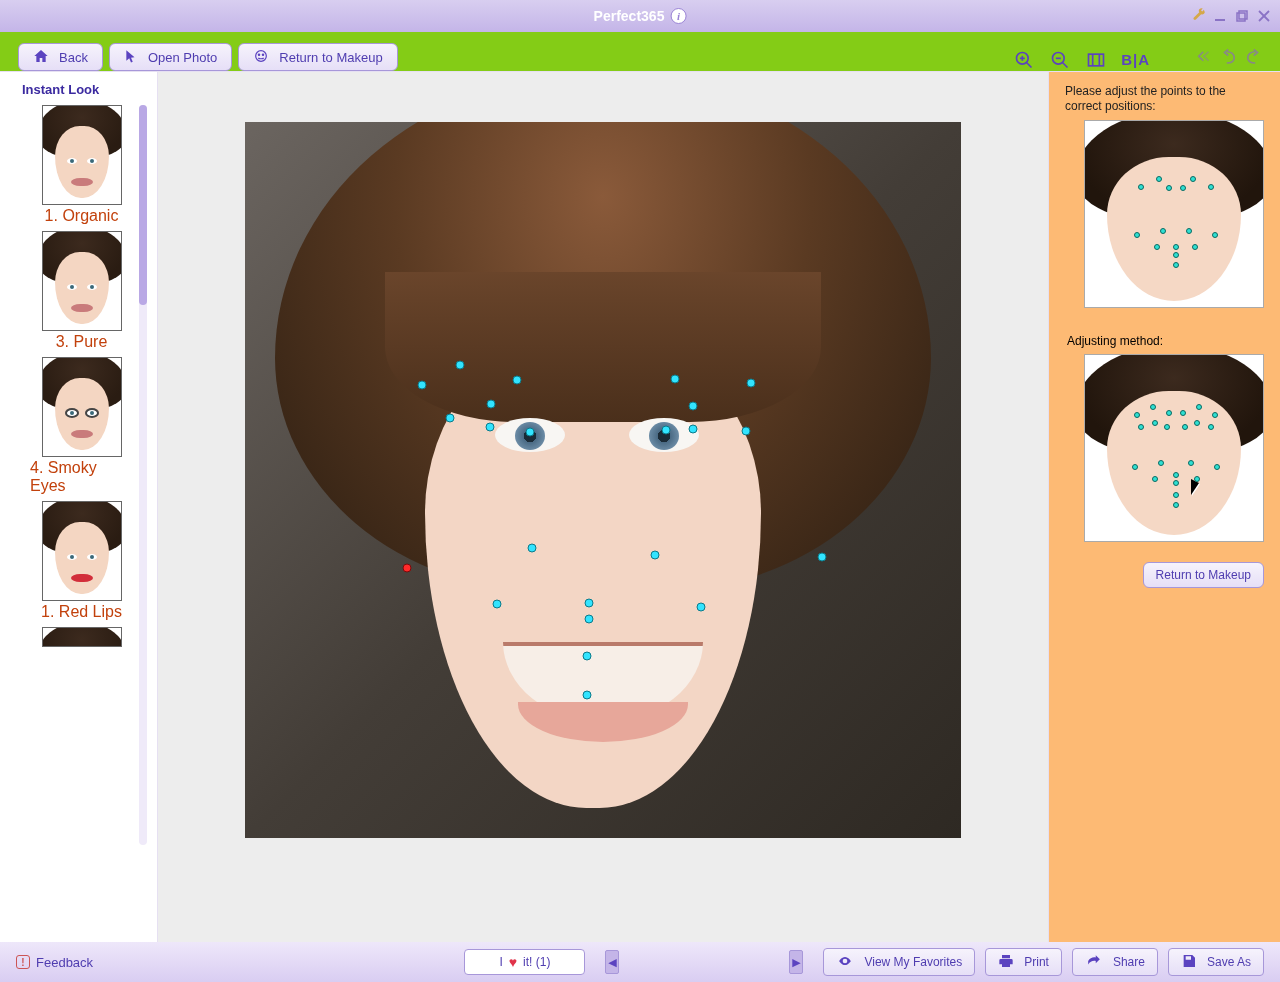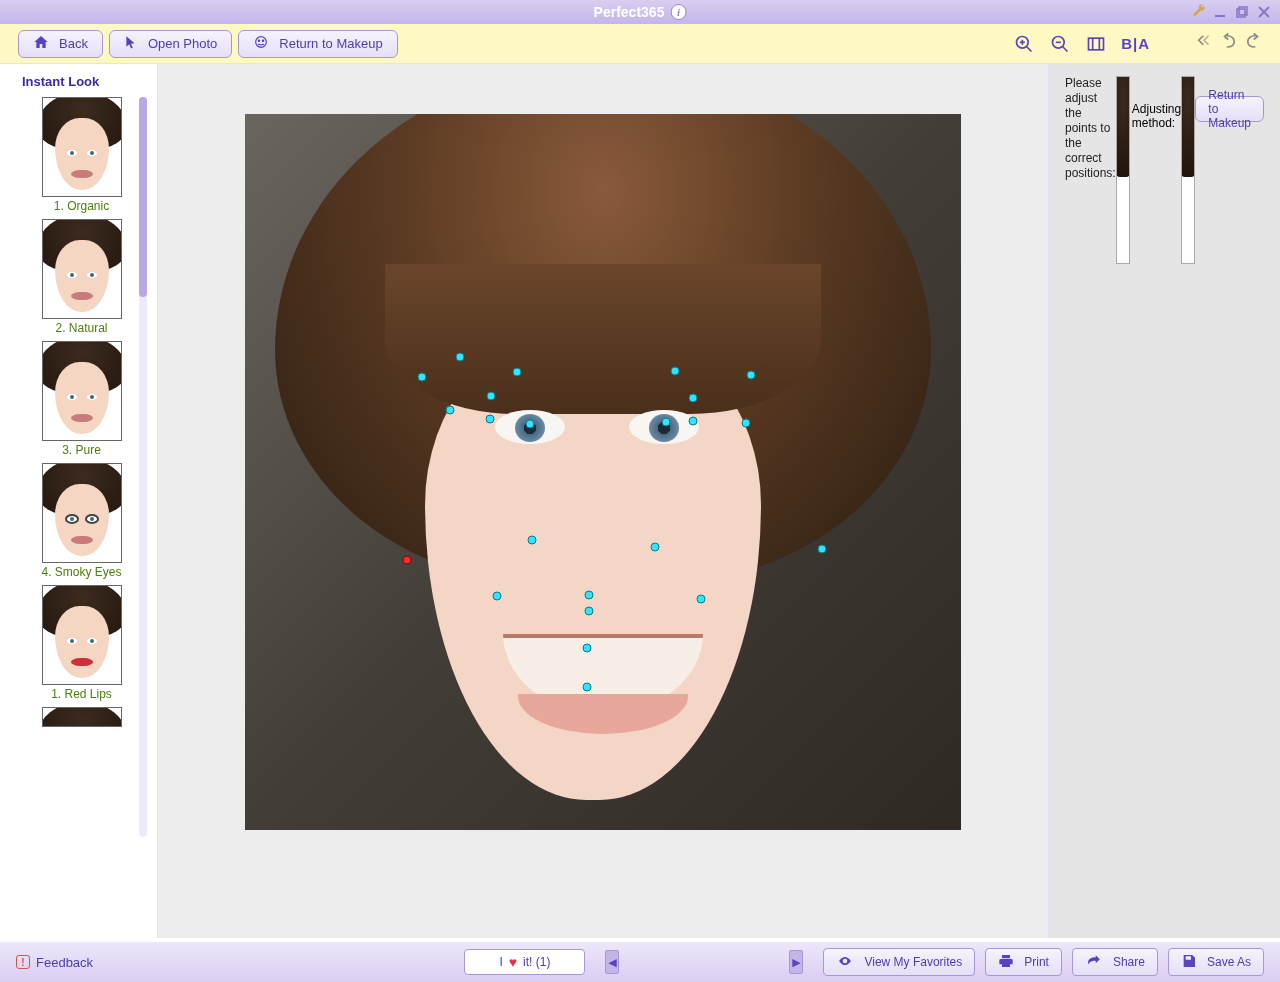--- a/index.html
+++ b/index.html
@@ -1,58 +1,58 @@
 <!DOCTYPE html>
 <html><head>
 <meta charset="utf-8">
 <style>
 * { box-sizing: border-box; margin: 0; padding: 0; }
 body { font-family: "Segoe UI", Tahoma, sans-serif; font-size: 12px; background: #fff; width: 1280px; height: 982px; overflow: hidden; position: relative; }
 
 
-.titlebar { height: 24px; background: linear-gradient(to bottom, #d8cef0, #c4b5e8); display: flex; align-items: center; position: relative; text-align: right; }
+.titlebar { height: 32px; background: linear-gradient(to bottom, #d8cef0, #c4b5e8); display: flex; align-items: center; position: relative; text-align: right; }
 .titlebar-center { position: absolute; left: 50%; transform: translateX(-50%); display: flex; align-items: center; gap: 6px; color: #fff; font-weight: bold; font-size: 14px; }
 .titlebar-center .info-badge { width: 16px; height: 16px; border-radius: 50%; background: #fff; border: 1px solid #9a83d5; display: inline-flex; align-items: center; justify-content: center; color: #9a83d5; font-size: 11px; font-style: italic; font-weight: bold; font-family: serif; }
 .titlebar-right { margin-left: auto; display: flex; align-items: center; gap: 6px; padding-right: 8px; }
 .wrench { color: #d5a84a; font-size: 14px; }
 .winbtn { width: 16px; height: 16px; color: #8a73c5; display: inline-flex; align-items: center; justify-content: center; cursor: pointer; }
 
 
-.toolbar { height: 40px; background: #fef9c3; border-bottom: 1px solid #e6e0f2; display: flex; align-items: center; padding: 0 18px; gap: 6px; }
+.toolbar { height: 40px; background: #84cc16; border-bottom: 1px solid #e6e0f2; display: flex; align-items: flex-end; padding: 0 18px; gap: 6px; }
 .tb-left { display: flex; gap: 6px; }
 .tb-spacer { flex: 1; }
 .tb-right { display: flex; align-items: center; gap: 14px; }
 .btn { display: inline-flex; align-items: center; gap: 10px; height: 28px; padding: 0 14px; border: 1px solid #a797d9; border-radius: 6px; background: linear-gradient(to bottom, #f6f3fc, #e6dff7); color: #4f3db0; cursor: pointer; font-size: 13px; }
 .btn.small { height: 26px; padding: 0 12px; font-size: 12px; }
 .btn .icon { color: #5b43c0; }
 .tool-icon { color: #5b43c0; cursor: pointer; display: inline-flex; width: 22px; height: 22px; align-items: center; justify-content: center; }
 .tool-icon svg { width: 20px; height: 20px; }
 .bia { font-weight: bold; color: #5b43c0; font-size: 15px; cursor: pointer; letter-spacing: 1px; }
 .undo-group { display:flex; gap: 6px; margin-left: 30px;}
 .undo-group .arrow { color: #888; cursor: pointer; font-size: 18px; }
 
 
 .main { display: flex; height: 874px; }
 .left-panel { width: 158px; border-right: 1px solid #e6e0f2; padding: 10px 0 0 0; position: relative; }
 .left-header { color: #3b2aa0; font-weight: bold; font-size: 13px; text-align:left; padding-left:22px; margin-bottom: 8px; }
 .looks-wrap { display: flex; }
 .looks-list { flex: 1; display: flex; flex-direction: column; align-items: center; gap: 2px; padding-left: 30px; }
 .look-item { display: flex; flex-direction: column; align-items: center; cursor: pointer; }
 .look-thumb { width: 80px; height: 100px; border: 1px solid #666; background: #fff; position: relative; overflow: hidden; }
-.look-label { font-size: 12px; color: #4d7c0f; margin-top: 2px; margin-bottom: 4px;}
+.look-label { font-size: 16px; color: #c2410c; margin-top: 2px; margin-bottom: 4px;}
 .scrollbar { width: 8px; height: 740px; background: #efeaf9; border-radius: 4px; margin: 0 10px 0 6px; position: relative; }
 .scrollbar .thumb { position: absolute; top: 0; left: 0; width: 8px; height: 200px; background: #b9a8e5; border-radius: 4px; }
 .more-btn { margin: 12px auto 0; }
 
 
 .center { flex: 1; background: #ededed; position: relative; display: flex; align-items: flex-start; justify-content: center; padding-top:50px;}
 .canvas { width: 716px; height: 716px; background: #3a342e; position: relative; overflow: hidden; }
 
 
-.right-panel { width: 232px; border-left: 1px solid #e6e0f2; background: #e5e5e5; padding: 12px 16px; display: flex; flex-direction: row; align-items: flex-start; }
+.right-panel { width: 232px; border-left: 1px solid #e6e0f2; background: #fdba74; padding: 12px 16px; display: flex; flex-direction: column; align-items: flex-end; }
 .right-panel .hint { font-size: 12px; color: #222; margin-bottom: 6px; text-align: left; align-self: stretch; line-height:1.25;}
 .ref-thumb { width: 180px; height: 188px; border: 1px solid #aaa; background: #fff; position: relative; overflow: hidden; }
 .section-label { align-self: flex-start; margin: 26px 0 6px 2px; font-size: 12px; }
 .return-btn { margin-top: 20px; }
 
 
 .bottombar { position: absolute; left: 0; right: 0; bottom: 0; height: 40px; background: linear-gradient(to bottom, #eee7fa, #d9cdf2); display: flex; align-items: center; padding: 0 16px; gap: 10px; }
 .feedback { display: flex; align-items: center; gap: 6px; color: #4f3db0; cursor: pointer; font-size: 13px; }
 .feedback .bubble { width:14px; height:14px; border:1px solid #c55; border-radius:3px; display:inline-flex; align-items:center; justify-content:center; color:#c55; font-size:10px; font-weight:bold;}
 .bb-spacer { flex: 1; }
@@ -220,32 +220,20 @@
     <div class="look-thumb">
       <div class="thumb-face">
         <div class="hair"></div>
                 <div class="skin"></div>
         <div class="eye l"></div>
                 <div class="eye r"></div>
         <div class="lips"></div>
       </div>
     </div>
     <div class="look-label">1. Organic</div>
-          </div>
-          <div class="look-item ">
-    <div class="look-thumb">
-      <div class="thumb-face">
-        <div class="hair"></div>
-                <div class="skin"></div>
-        <div class="eye l"></div>
-                <div class="eye r"></div>
-        <div class="lips"></div>
-      </div>
-    </div>
-    <div class="look-label">2. Natural</div>
           </div>
           <div class="look-item ">
     <div class="look-thumb">
       <div class="thumb-face">
         <div class="hair"></div>
                 <div class="skin"></div>
         <div class="eye l"></div>
                 <div class="eye r"></div>
         <div class="lips"></div>
       </div>

